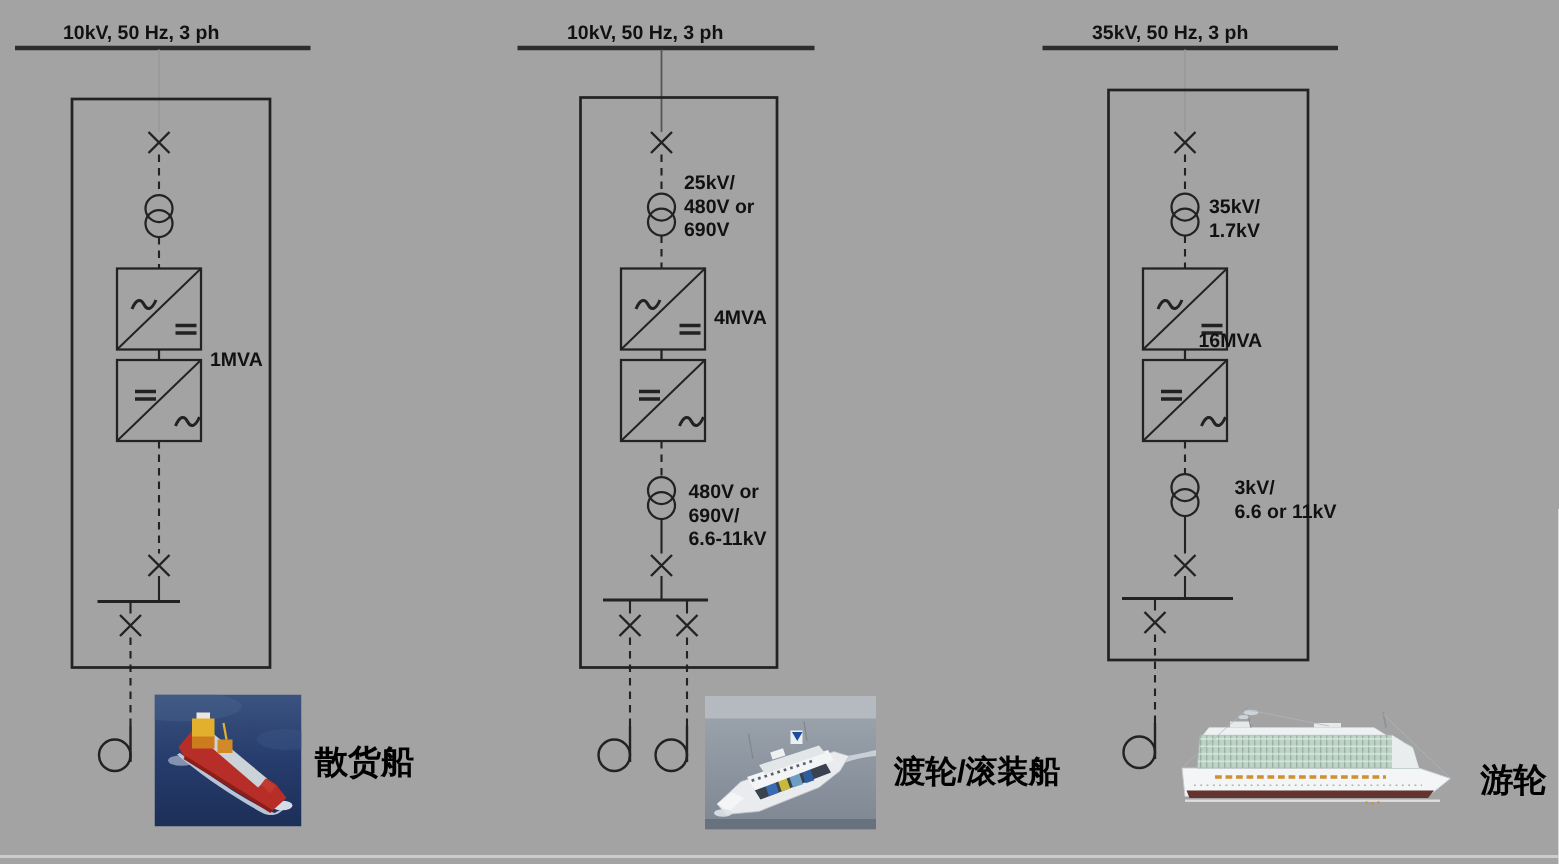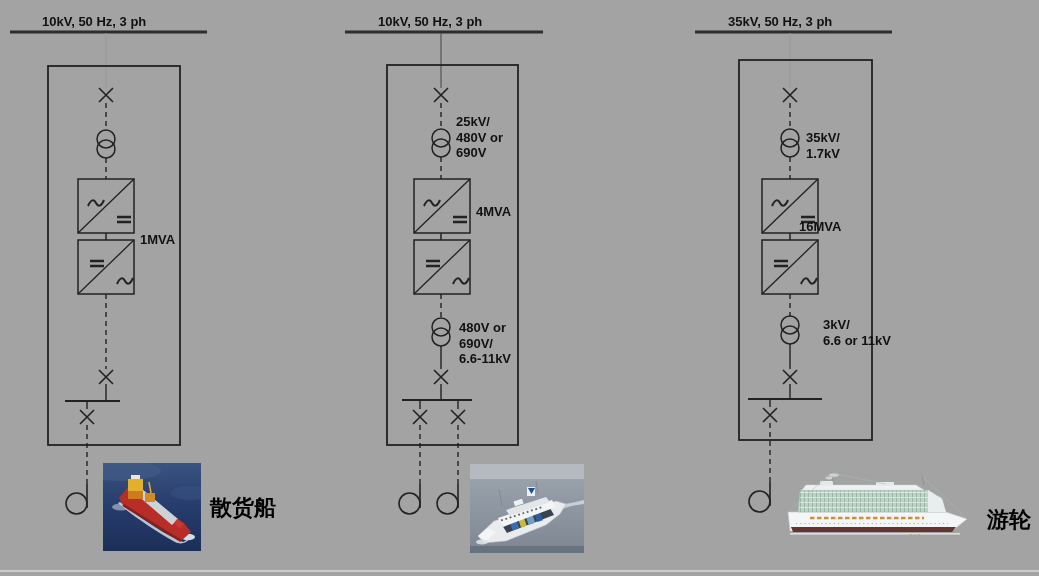--- a/index.html
+++ b/index.html
@@ -174,20 +174,21 @@
 690V</div>
 <div class="lbl" style="left:459px;top:320px">480V or
 690V/
 6.6-11kV</div>
 <div class="lbl" style="left:806px;top:130px">35kV/
 1.7kV</div>
 <div class="lbl" style="left:823px;top:317px">3kV/
 6.6 or 11kV</div>
 
 <div class="ship-name" style="left:210px;top:493px">散货船</div>
+<div class="ship-name" style="left:596px;top:500px;font-size:21px">渡轮/滚装船</div>
 <div class="ship-name" style="left:987px;top:505px">游轮</div>
 
 <svg class="ship" style="left:103px;top:463px" width="98" height="88" viewBox="0 0 98 88">
   <defs>
     <linearGradient id="sea1" x1="0" y1="0" x2="0" y2="1">
       <stop offset="0" stop-color="#3b5380"></stop>
           <stop offset="0.5" stop-color="#263c6c"></stop>
           <stop offset="1" stop-color="#1c2f58"></stop>
     </linearGradient>
   </defs>

